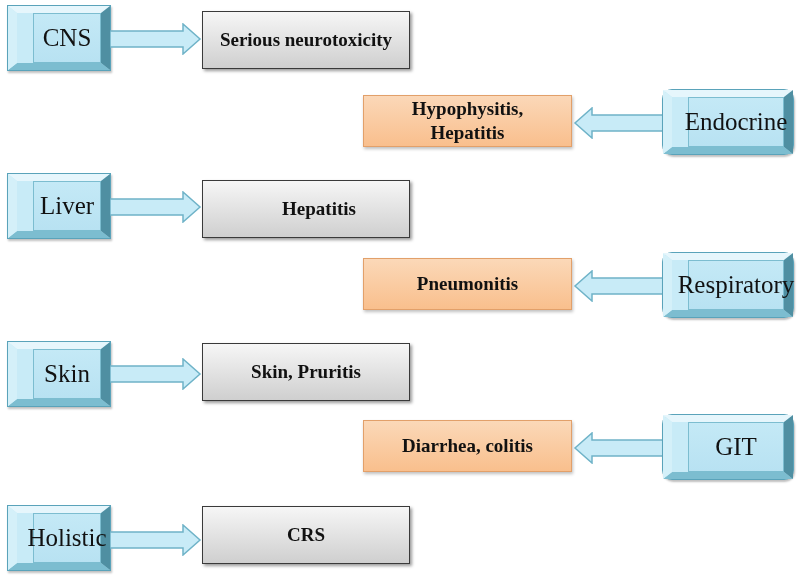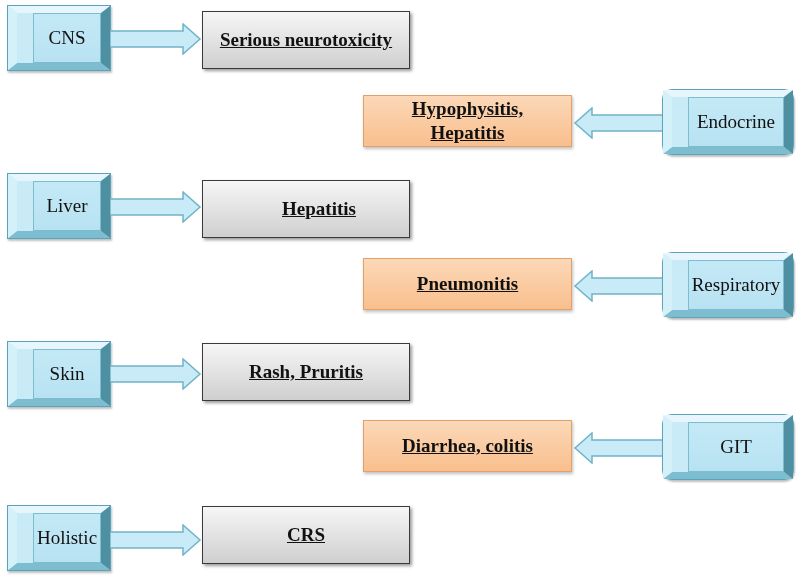--- a/index.html
+++ b/index.html
@@ -21,28 +21,28 @@
     background: #7cbdd0; clip-path: polygon(9px 0, calc(100% - 9px) 0, 100% 100%, 0 100%); }
   .organ .bevel-left { left: 0; top: 0; bottom: 0; width: 9px;
     background: #d4f0f9; clip-path: polygon(0 0, 100% 7px, 100% calc(100% - 7px), 0 100%); }
   .organ .bevel-right { right: 0; top: 0; bottom: 0; width: 9px;
     background: #4f8fa2; clip-path: polygon(0 7px, 100% 0, 100% 100%, 0 calc(100% - 7px)); }
   .organ .face {
     position: absolute; left: 9px; right: 9px; top: 7px; bottom: 7px;
     border: 1px solid #7cbdd0;
     background: linear-gradient(#c4e9f6, #b8e2f2);
     display: flex; align-items: center; justify-content: center;
-    font-size: 19px; color: #111; margin-left: 16px;
+    font-size: 25px; color: #111; margin-left: 16px;
   }
   .organ.wide { width: 132px; border-radius: 10px; }
 
   .effect {
     position: absolute; box-sizing: border-box;
     display: flex; align-items: center; justify-content: center; text-align: center;
-    font-weight: bold; font-size: 19px; color: #111; line-height: 1.25; text-decoration: underline;
+    font-weight: bold; font-size: 19px; color: #111; line-height: 1.25;
   }
   .effect.grey {
     width: 208px; height: 58px;
     background: linear-gradient(#f6f6f6, #cfcfcf);
     border: 1.5px solid #3a3a3a;
     box-shadow: 2px 2px 3px rgba(0,0,0,0.4);
   }
   .effect.orange {
     width: 209px; height: 52px;
     background: linear-gradient(#fbd8b8, #f9bf8d);
@@ -129,21 +129,21 @@
   <div class="bevel-left"></div>
   <div class="bevel-right"></div>
   <div class="face">Skin</div>
 </div>
 <div class="arrow" style="left:110px; top:358px;">
   <svg width="92" height="32" viewBox="0 0 92 32">
       <polygon points="0,8 73,8 73,1 90,16 73,31 73,24 0,24" fill="#c8ebf7" stroke="#6fb3c8" stroke-width="1.5"></polygon>
     </svg>
 </div>
 <div class="effect grey" style="left:202px; top:343px;">
-  <span>Rash, Pruritis</span>
+  <span>Skin, Pruritis</span>
 </div>
 
 <div class="effect orange" style="left:363px; top:420px;">
   <span>Diarrhea, colitis</span>
 </div>
 <div class="arrow" style="left:573px; top:432px;">
   <svg width="92" height="32" viewBox="0 0 92 32">
       <polygon points="92,8 19,8 19,1 2,16 19,31 19,24 92,24" fill="#c8ebf7" stroke="#6fb3c8" stroke-width="1.5"></polygon>
     </svg>
 </div>

